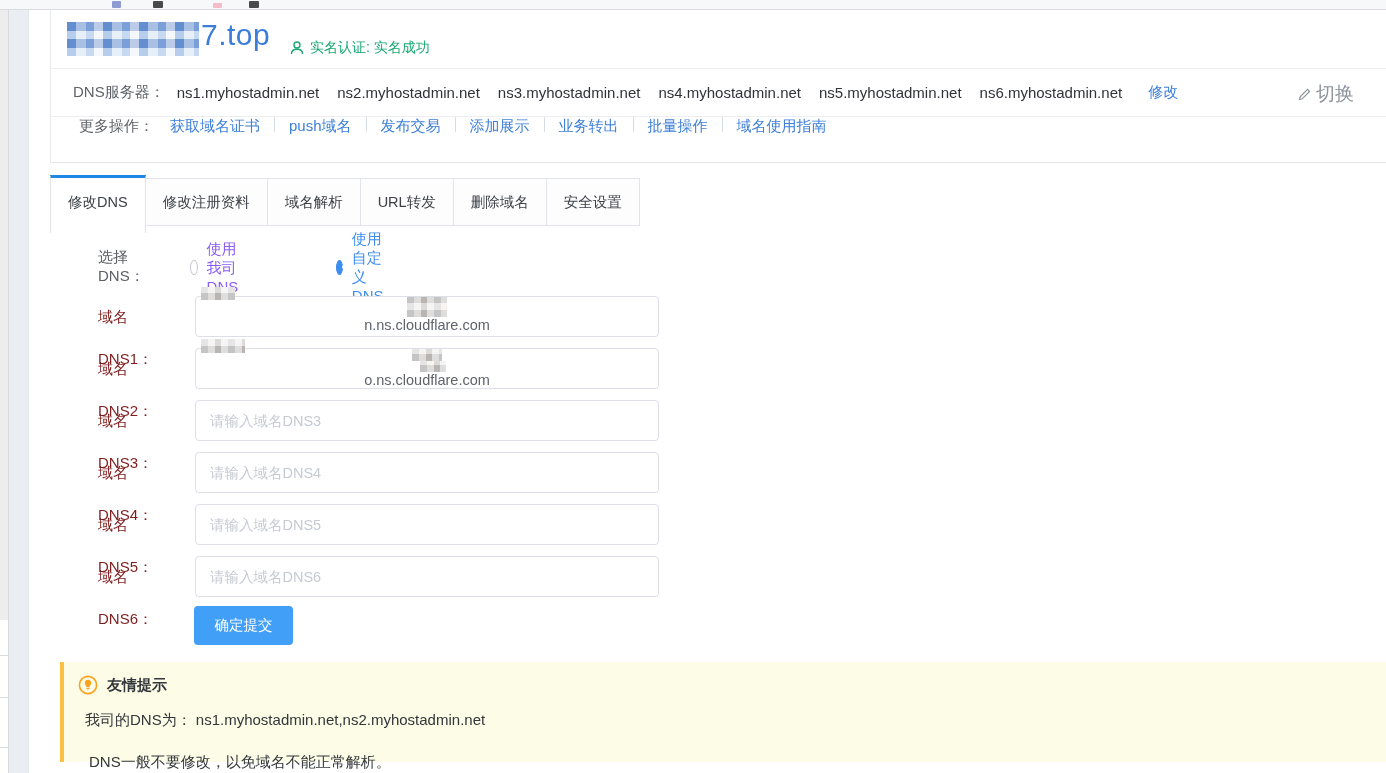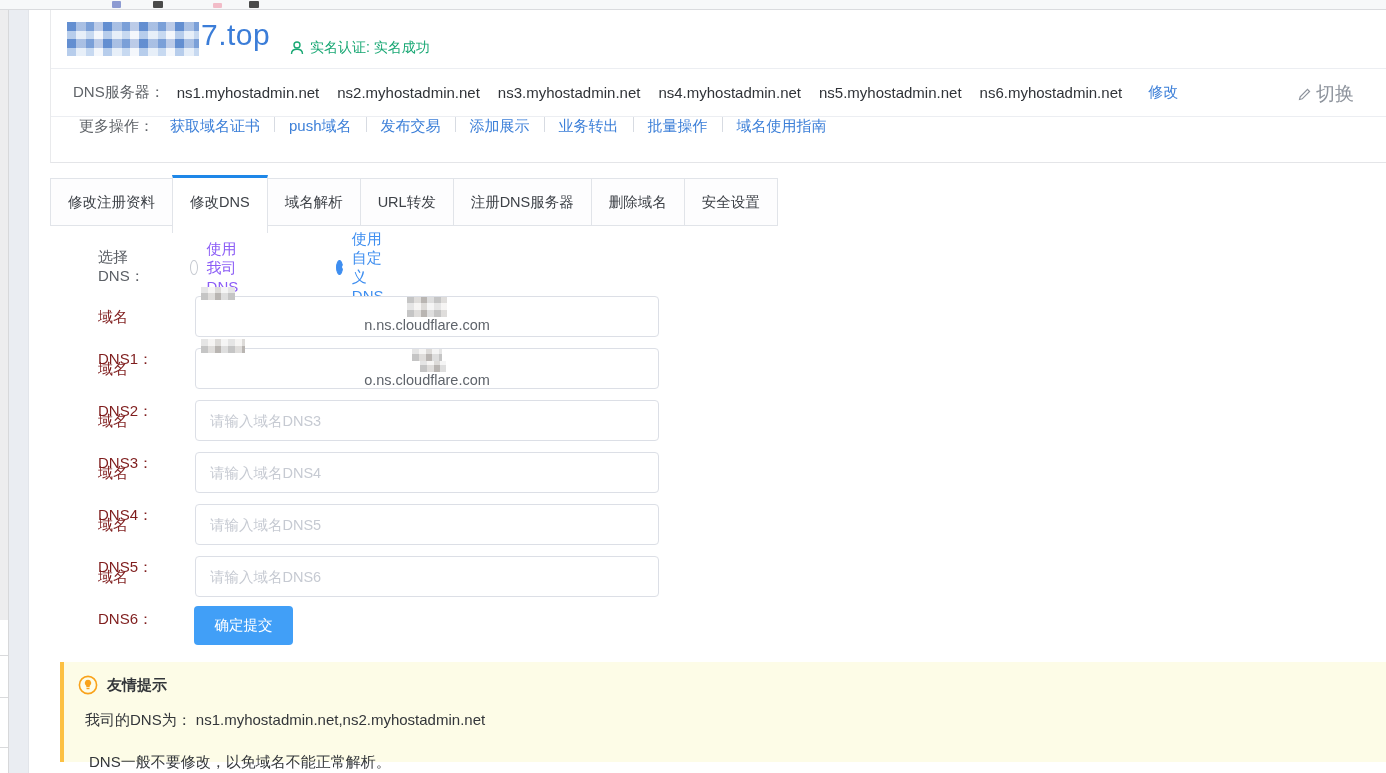--- a/index.html
+++ b/index.html
@@ -141,25 +141,24 @@
       <span class="sep"></span>
       <span class="act">业务转出</span>
       <span class="sep"></span>
       <span class="act">批量操作</span>
       <span class="sep"></span>
       <span class="act">域名使用指南</span>
     </div>
   </div>
 
   <div class="tabs">
+    <div class="tab active">修改DNS</div>
     <div class="tab">修改注册资料</div>
-    <div class="tab active">修改DNS</div>
     <div class="tab">域名解析</div>
     <div class="tab">URL转发</div>
-    <div class="tab">注册DNS服务器</div>
     <div class="tab">删除域名</div>
     <div class="tab">安全设置</div>
   </div>
 
   <div class="select-row">
     <span class="flabel">选择DNS：</span>
     <span class="radio-opt" style="left:190px">
       <span class="radio-circle"></span>
       <span class="rlabel">使用我司DNS</span>
     </span>

